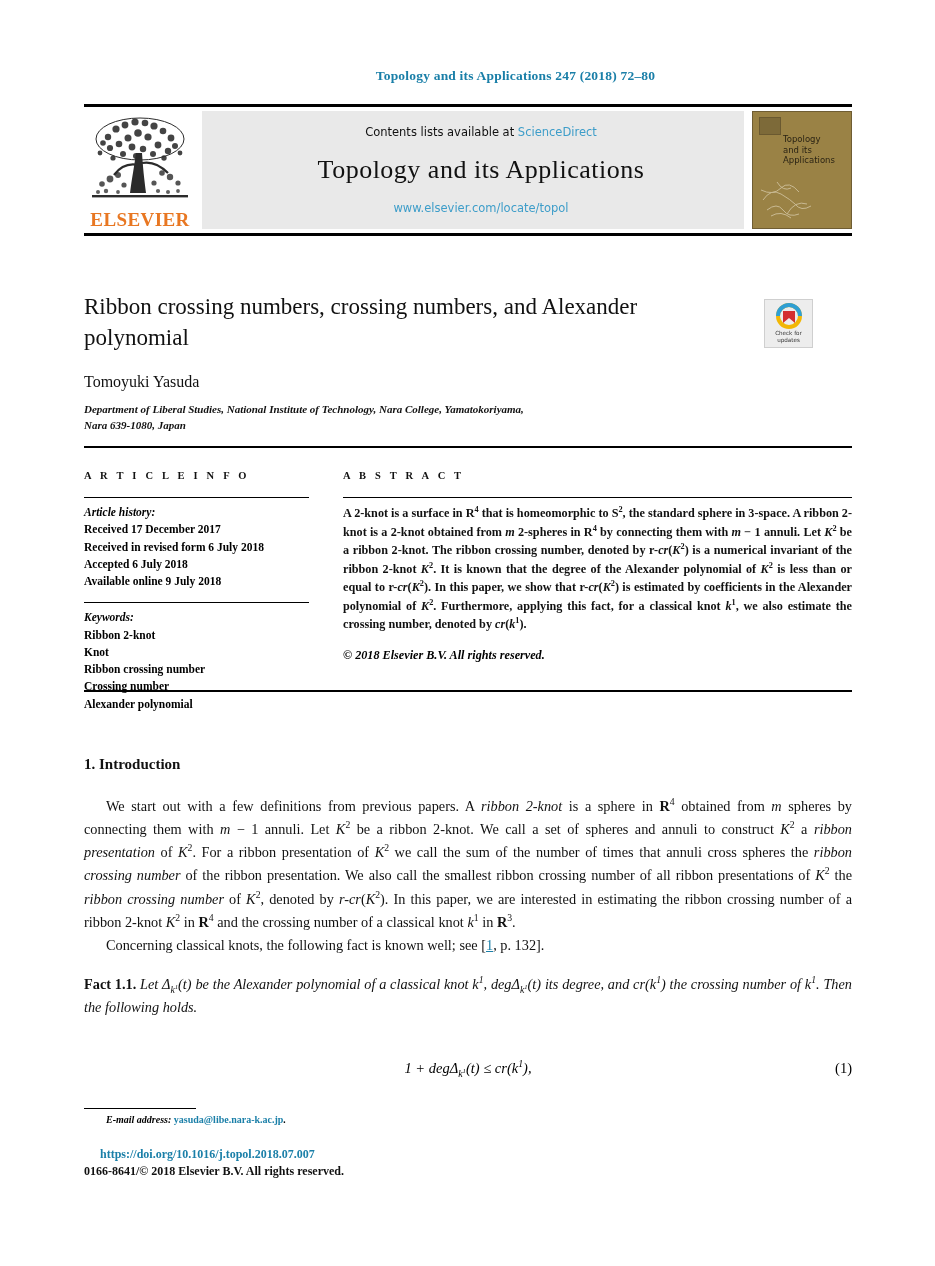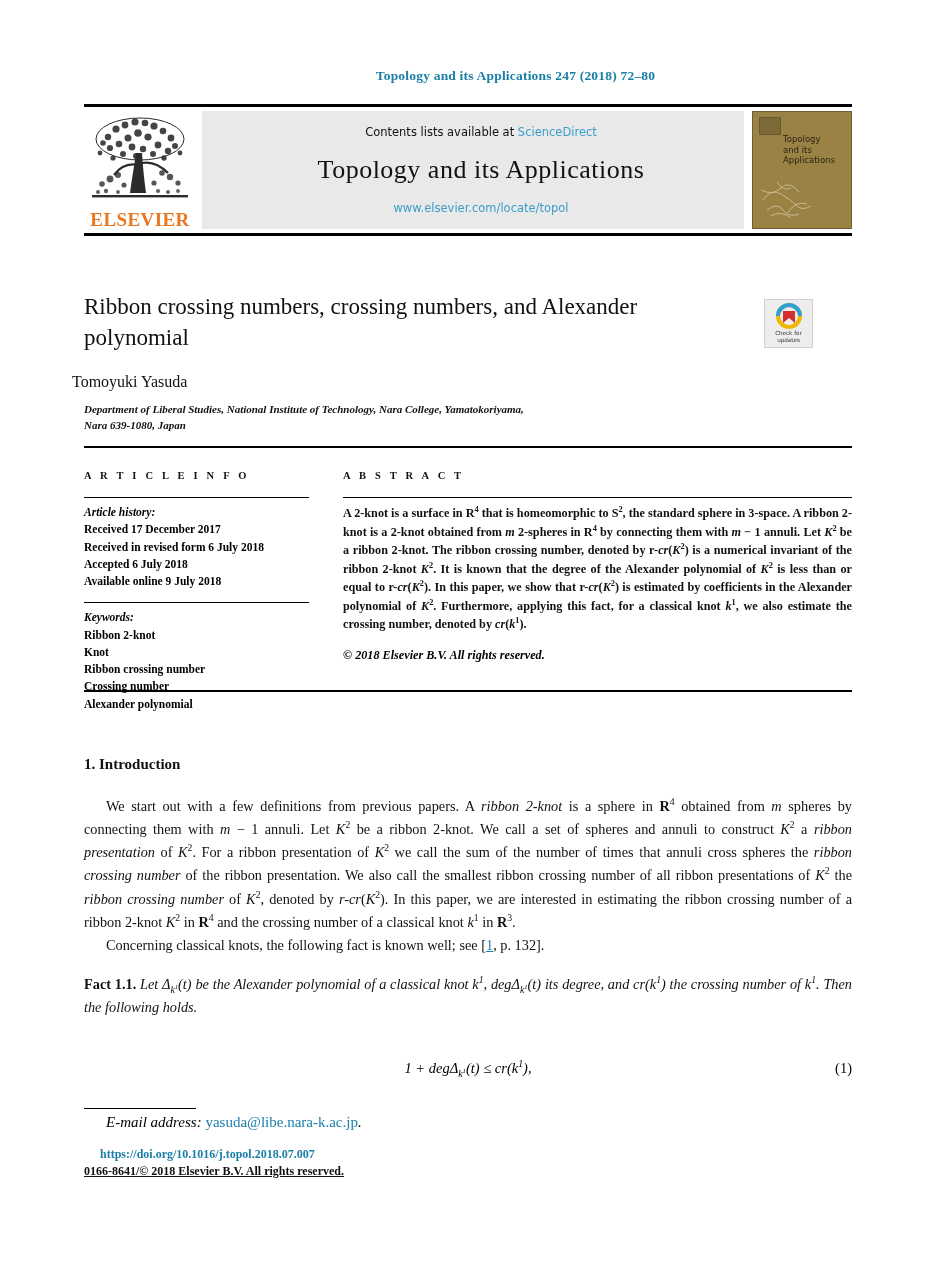--- a/index.html
+++ b/index.html
@@ -163,21 +163,21 @@
   .crossmark-label {
     font-family: "DejaVu Sans", sans-serif;
     font-size: 5.6px;
     line-height: 1.25;
     color: #333;
     text-align: center;
     margin-top: 1px;
   }
   .author {
     position: absolute;
-    left: 72px;
+    left: 84px;
     top: 373px;
     font-size: 16px;
     color: #111;
   }
   .affiliation {
     position: absolute;
     left: 84px;
     top: 402px;
     width: 640px;
     font-size: 11px;
@@ -300,22 +300,22 @@
     position: absolute;
     left: 84px;
     top: 1108px;
     width: 112px;
     border-top: 1.4px solid #000;
   }
   .foot-email {
     position: absolute;
     left: 106px;
     top: 1114px;
-    font-size: 15px;
-    font-weight: normal;
+    font-size: 10px;
+    font-weight: bold;
     font-style: italic;
   }
   .foot-email a {
     color: #1a7fa8;
     text-decoration: none;
     font-style: normal;
   }
   .foot-doi {
     position: absolute;
     left: 100px;
@@ -324,21 +324,20 @@
     font-weight: bold;
     color: #1a7fa8;
   }
   .foot-issn {
     position: absolute;
     left: 84px;
     top: 1164px;
     font-size: 12px;
     font-weight: bold;
     color: #111;
-    text-decoration: underline;
   }
 </style>
 </head>
 <body>
 
 <div class="page">
 
   <div class="running-head">Topology and its Applications 247 (2018) 72–80</div>
 
   <div class="masthead">

